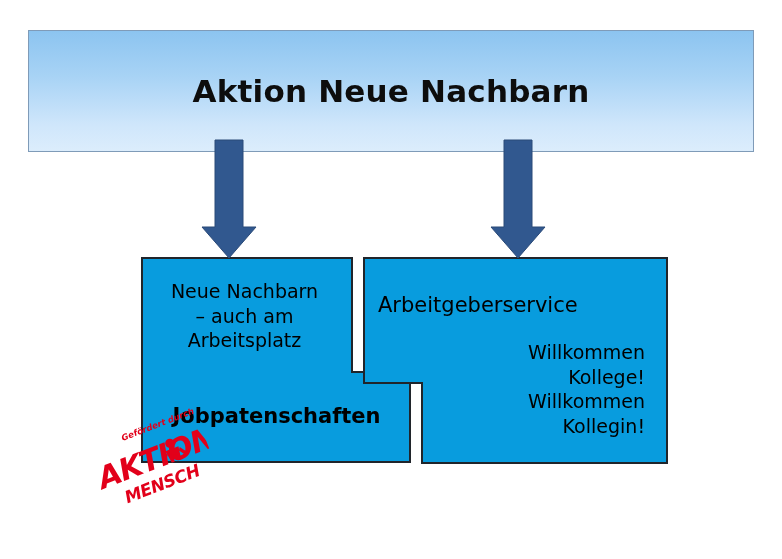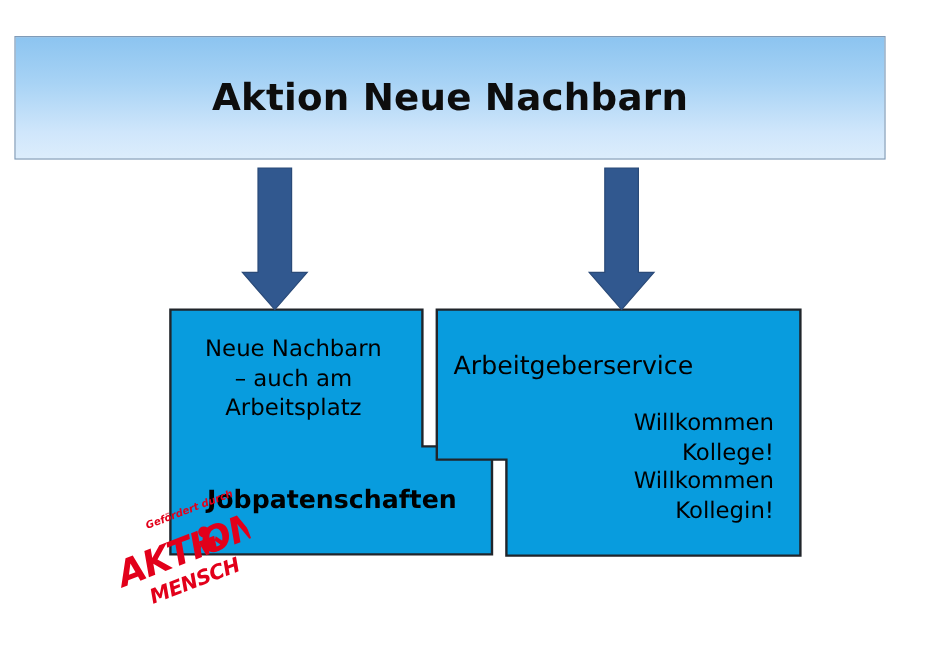--- a/index.html
+++ b/index.html
@@ -18,24 +18,24 @@
   #canvas {
     position: absolute;
     left: 0; top: 0;
     width: 782px;
     height: 559px;
   }
 
   
   .banner {
     position: absolute;
-    left: 12px;
+    left: 28px;
     top: 30px;
     width: 726px;
-    height: 103px;
+    height: 122px;
     box-sizing: border-box;
     border: 1px solid #7f9bb8;
     background: linear-gradient(to bottom, #8cc4f0 0%, #a8d3f5 38%, #cfe6fb 78%, #dcedfc 100%);
     display: flex;
     align-items: center;
     justify-content: center;
   }
   .banner-title {
     font-family: "DejaVu Sans", sans-serif;
     font-size: 31px;

